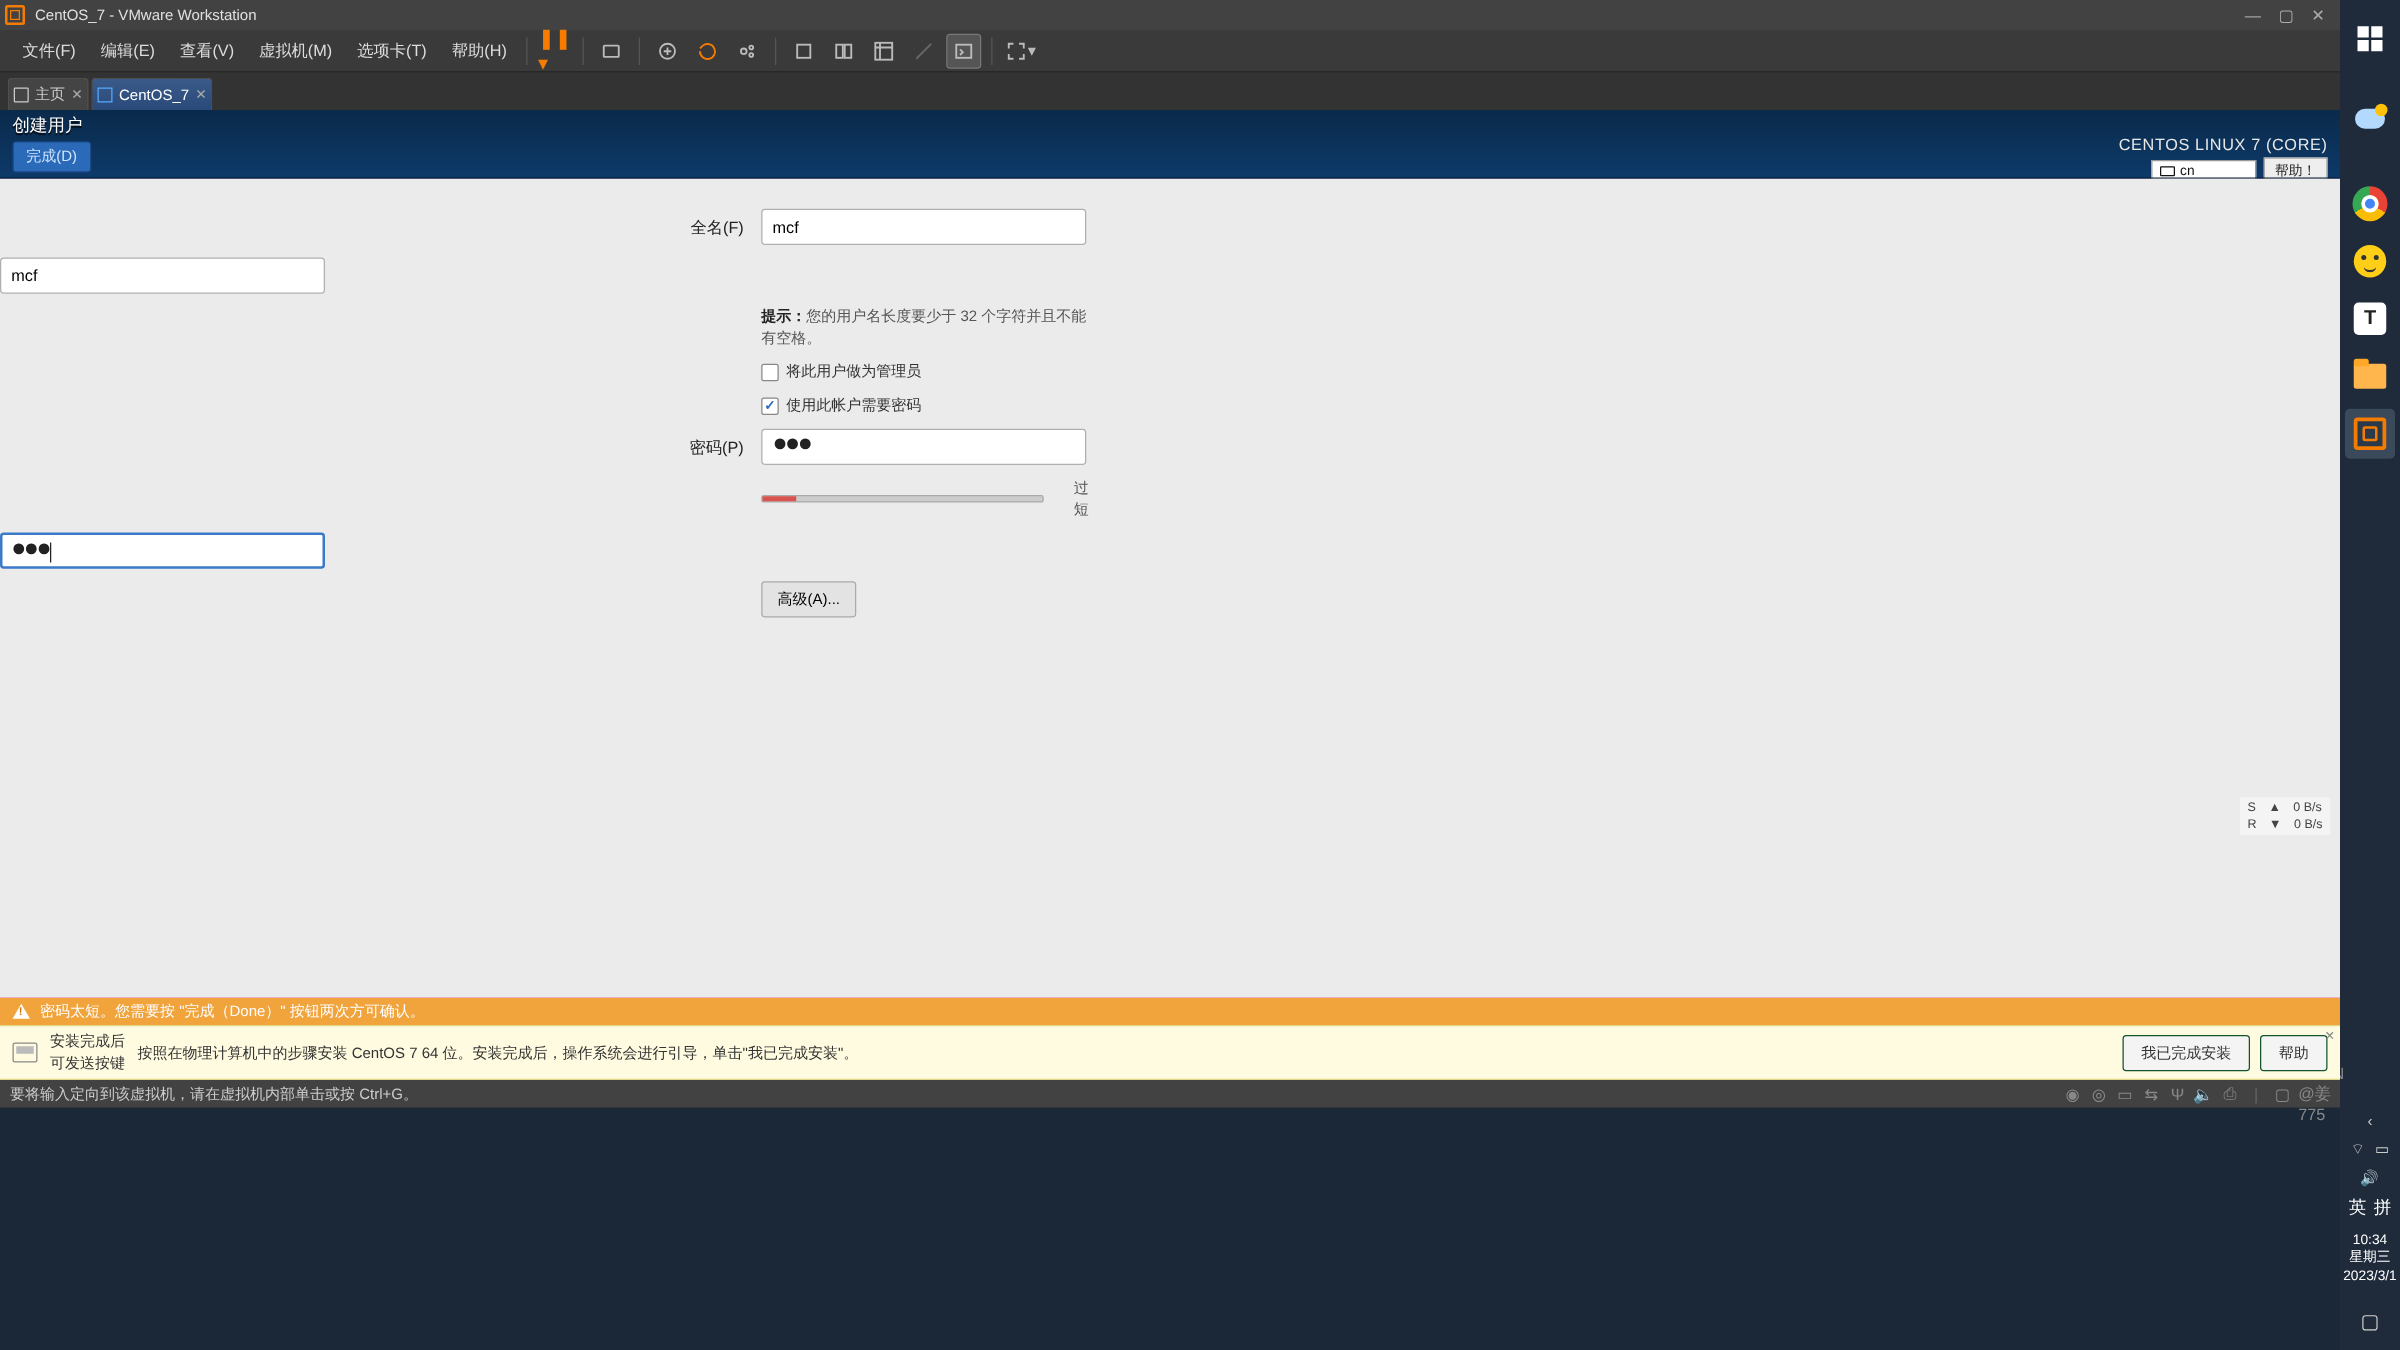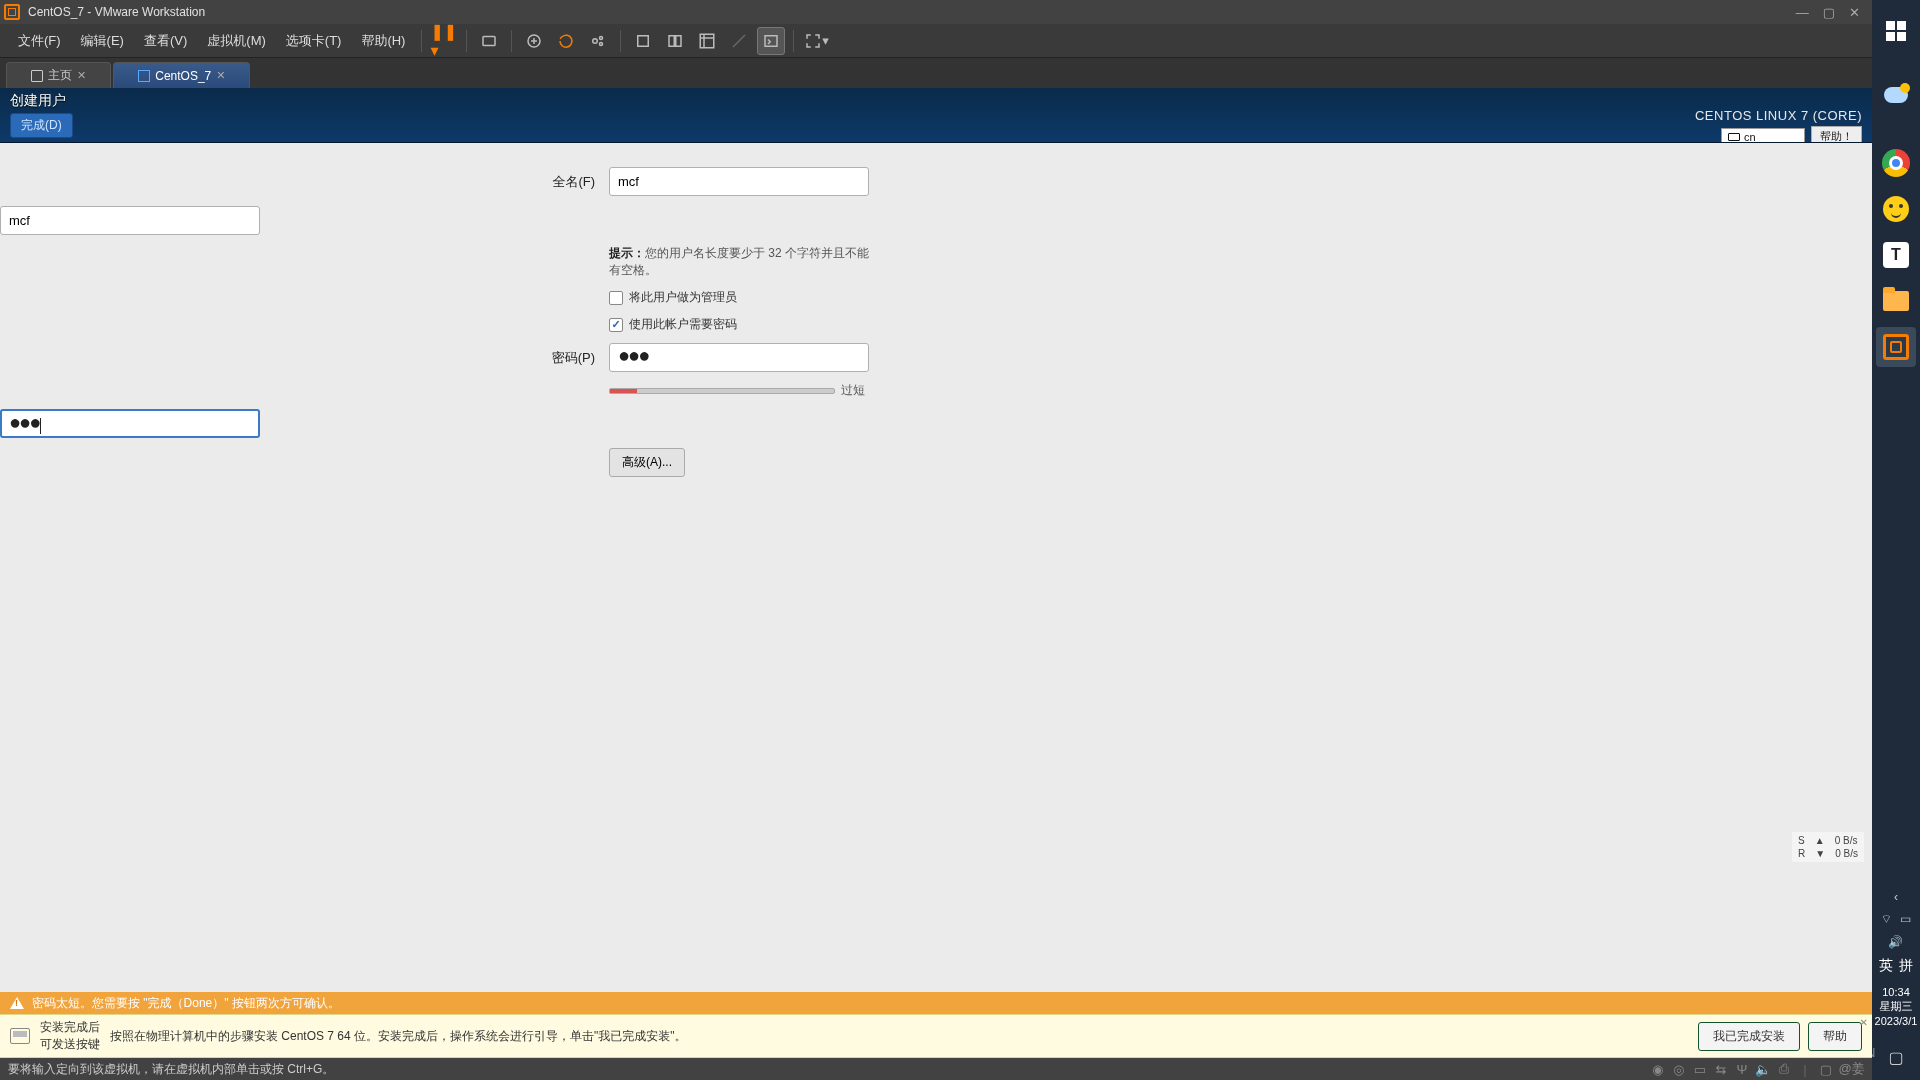--- a/index.html
+++ b/index.html
@@ -22,37 +22,37 @@
 .face-ico::after{content:"";position:absolute;left:8px;top:16px;width:10px;height:4px;border-bottom:2px solid #333;border-radius:0 0 8px 8px;}
 .txt-ico{width:26px;height:26px;background:#fff;border-radius:4px;color:#222;font-weight:bold;display:flex;align-items:center;justify-content:center;font-size:16px;}
 .folder-ico{width:26px;height:20px;background:#ffb74d;border-radius:2px;position:relative;}
 .folder-ico::before{content:"";position:absolute;top:-4px;left:0;width:12px;height:6px;background:#ffa726;border-radius:2px 2px 0 0;}
 .vmw-ico{width:26px;height:26px;border:3px solid #f57c00;border-radius:3px;position:relative;background:#2a3a4a;}
 .vmw-ico::after{content:"";position:absolute;inset:4px;border:2px solid #f57c00;border-radius:2px;}
 .weather-ico{width:24px;height:16px;background:#b3d9ff;border-radius:10px;position:relative;}
 .weather-ico::after{content:"";position:absolute;right:-2px;top:-4px;width:10px;height:10px;background:#ffc107;border-radius:50%;}
 
 
-.vmware { position: absolute; left: 0; top: 0; right: 48px; height: 1080px; background: #2a2a2a; display:flex; flex-direction:column;}
+.vmware { position: absolute; left: 0; top: 0; right: 48px; height: 886px; background: #2a2a2a; display:flex; flex-direction:column;}
 .titlebar { height: 24px; background: #424242; color: #e0e0e0; display: flex; align-items: center; padding: 0 4px; font-size: 12px; }
 .titlebar .app-ico { width:16px;height:16px;border:2px solid #f57c00;border-radius:2px;margin-right:8px;position:relative;}
 .titlebar .app-ico::after{content:"";position:absolute;inset:2px;border:1px solid #f57c00;}
 .titlebar .win-controls { margin-left:auto; display:flex; gap:14px; padding-right:8px; color:#aaa;}
 .titlebar .win-controls span{cursor:pointer; font-size:13px;}
 
 .menubar { height: 34px; background: #3a3a3a; display: flex; align-items: center; padding: 0 8px; color: #ddd; font-size: 13px; border-bottom:1px solid #222;}
 .menubar .menu-item { padding: 0 10px; height:100%; display:flex; align-items:center; cursor:pointer;}
 .menubar .divider { width:1px; height:22px; background:#555; margin:0 6px;}
 .menubar .tool-btn { width:28px; height:28px; display:flex; align-items:center; justify-content:center; margin:0 2px; color:#bbb; cursor:pointer; border-radius:3px;}
 .menubar .tool-btn.paused{ color:#f57c00; font-size:16px;}
 .menubar .tool-btn.active{ background:#555; border:1px solid #777;}
 .menubar .tool-btn svg{width:18px;height:18px;}
 
 .tabs { height: 30px; background: #333; display:flex; align-items:flex-end; padding-left:6px; font-size:12px;}
-.tab { height:26px; padding:0 24px; display:flex; align-items:center; gap:5px; color:#ccc; background:#444; border-radius:4px 4px 0 0; margin-right:2px; cursor:pointer; border:1px solid #555; border-bottom:none;}
+.tab { height:26px; padding:0 4px; display:flex; align-items:center; gap:5px; color:#ccc; background:#444; border-radius:4px 4px 0 0; margin-right:2px; cursor:pointer; border:1px solid #555; border-bottom:none;}
 .tab.active { background: linear-gradient(#3a5a8a,#294a7a); color:#fff;}
 .tab .close-x{ color:#aaa; font-size:11px;}
 .home-ico{width:12px;height:12px;border:1.5px solid currentColor;border-radius:1px;position:relative;}
 .vm-tab-ico{width:12px;height:12px;border:1.5px solid #5af;position:relative;}
 
 
 .guest { flex:1; background:#d946ef; position:relative; overflow:hidden; display:flex; flex-direction:column;}
 .installer-header { height:55px; background: linear-gradient(#0a2a4a,#0d3a6a); position:relative; color:#fff; display:flex;}
 .installer-header::after{content:"";position:absolute;left:0;right:0;bottom:0;height:1px;background:#05182e;}
 .hdr-left { padding: 4px 10px;}
@@ -68,21 +68,21 @@
 .form-area { flex:1; background:#ebebeb; padding-top:24px; position:relative;}
 .form-grid { display:grid; grid-template-columns: 595px 260px; gap:10px 14px; align-items:center;}
 .lbl { text-align:right; font-size:13px; color:#222;}
 .txt-in { height:29px; width:260px; border:1px solid #b0b0b0; border-radius:3px; padding:0 8px; font-size:13px; background:#fff;}
 .txt-in.focused{ border:2px solid #3a7ac8; padding:0 7px;}
 .hint { grid-column:2; font-size:12px; color:#555;}
 .hint b{color:#222; font-weight:bold;}
 .chk-row { grid-column:2; display:flex; align-items:center; gap:6px; font-size:12px; color:#333;}
 .chk { width:14px; height:14px; border:1px solid #888; background:#fff; border-radius:2px; display:flex; align-items:center;justify-content:center;}
 .chk.checked::after{content:"✓"; color:#2a6ab8; font-size:11px; font-weight:bold;}
-.strength-row{ grid-column:2; display:flex; align-items:center; gap:6px;}
+.strength-row{ grid-column:2; display:flex; align-items:center; gap:24px;}
 .strength-bar{ flex:0 0 226px; height:6px; background:#ccc; border:1px solid #aaa; border-radius:2px; position:relative;}
 .strength-bar::after{content:"";position:absolute;left:0;top:0;bottom:0;width:12%;background:#d9534f;}
 .strength-txt{font-size:12px; color:#555;}
 .adv-btn { grid-column:2; justify-self:start; padding:5px 12px; background:#e3e3e3; border:1px solid #aaa; border-radius:3px; font-size:12px; cursor:pointer;}
 
 
 .pw-dots{ font-size:20px; letter-spacing:-2px; color:#222; line-height:22px;}
 .pw-cursor{display:inline-block;width:1px;height:16px;background:#222;vertical-align:middle;margin-left:1px;}
 
 

